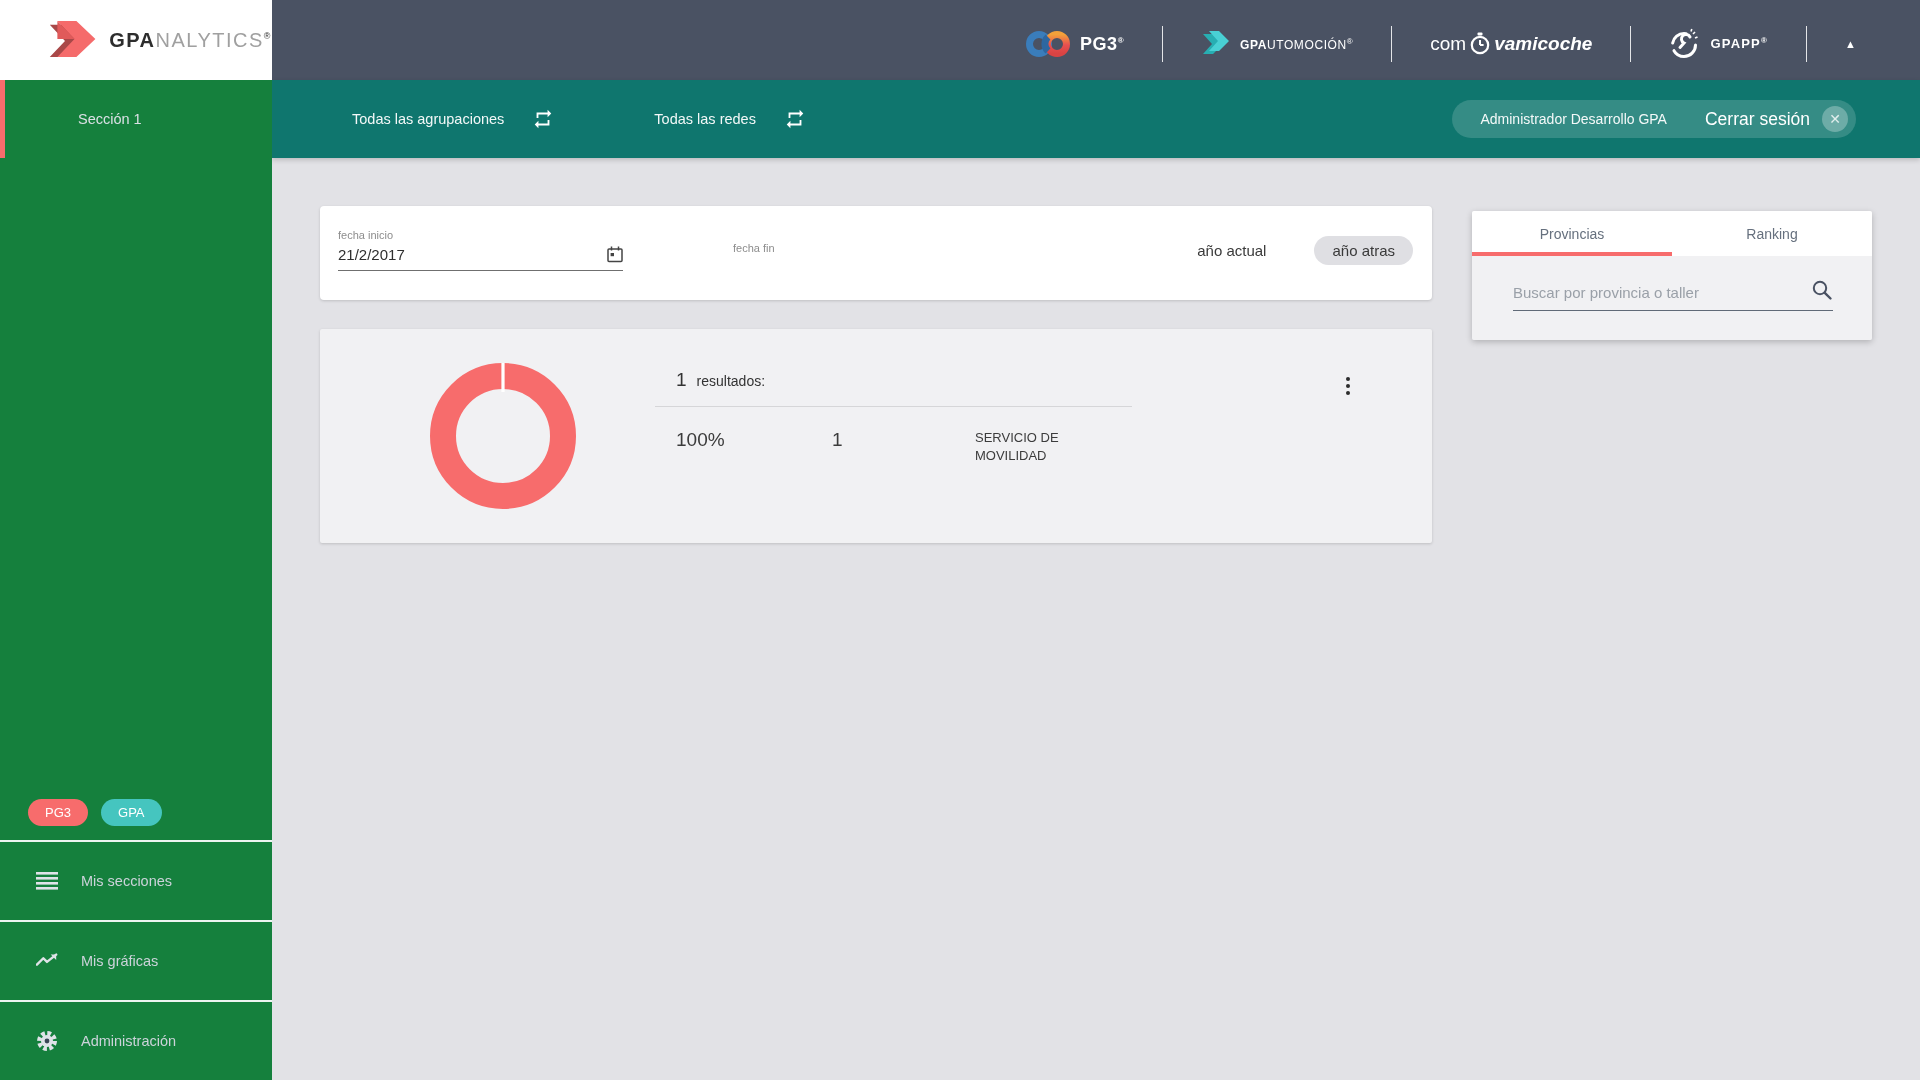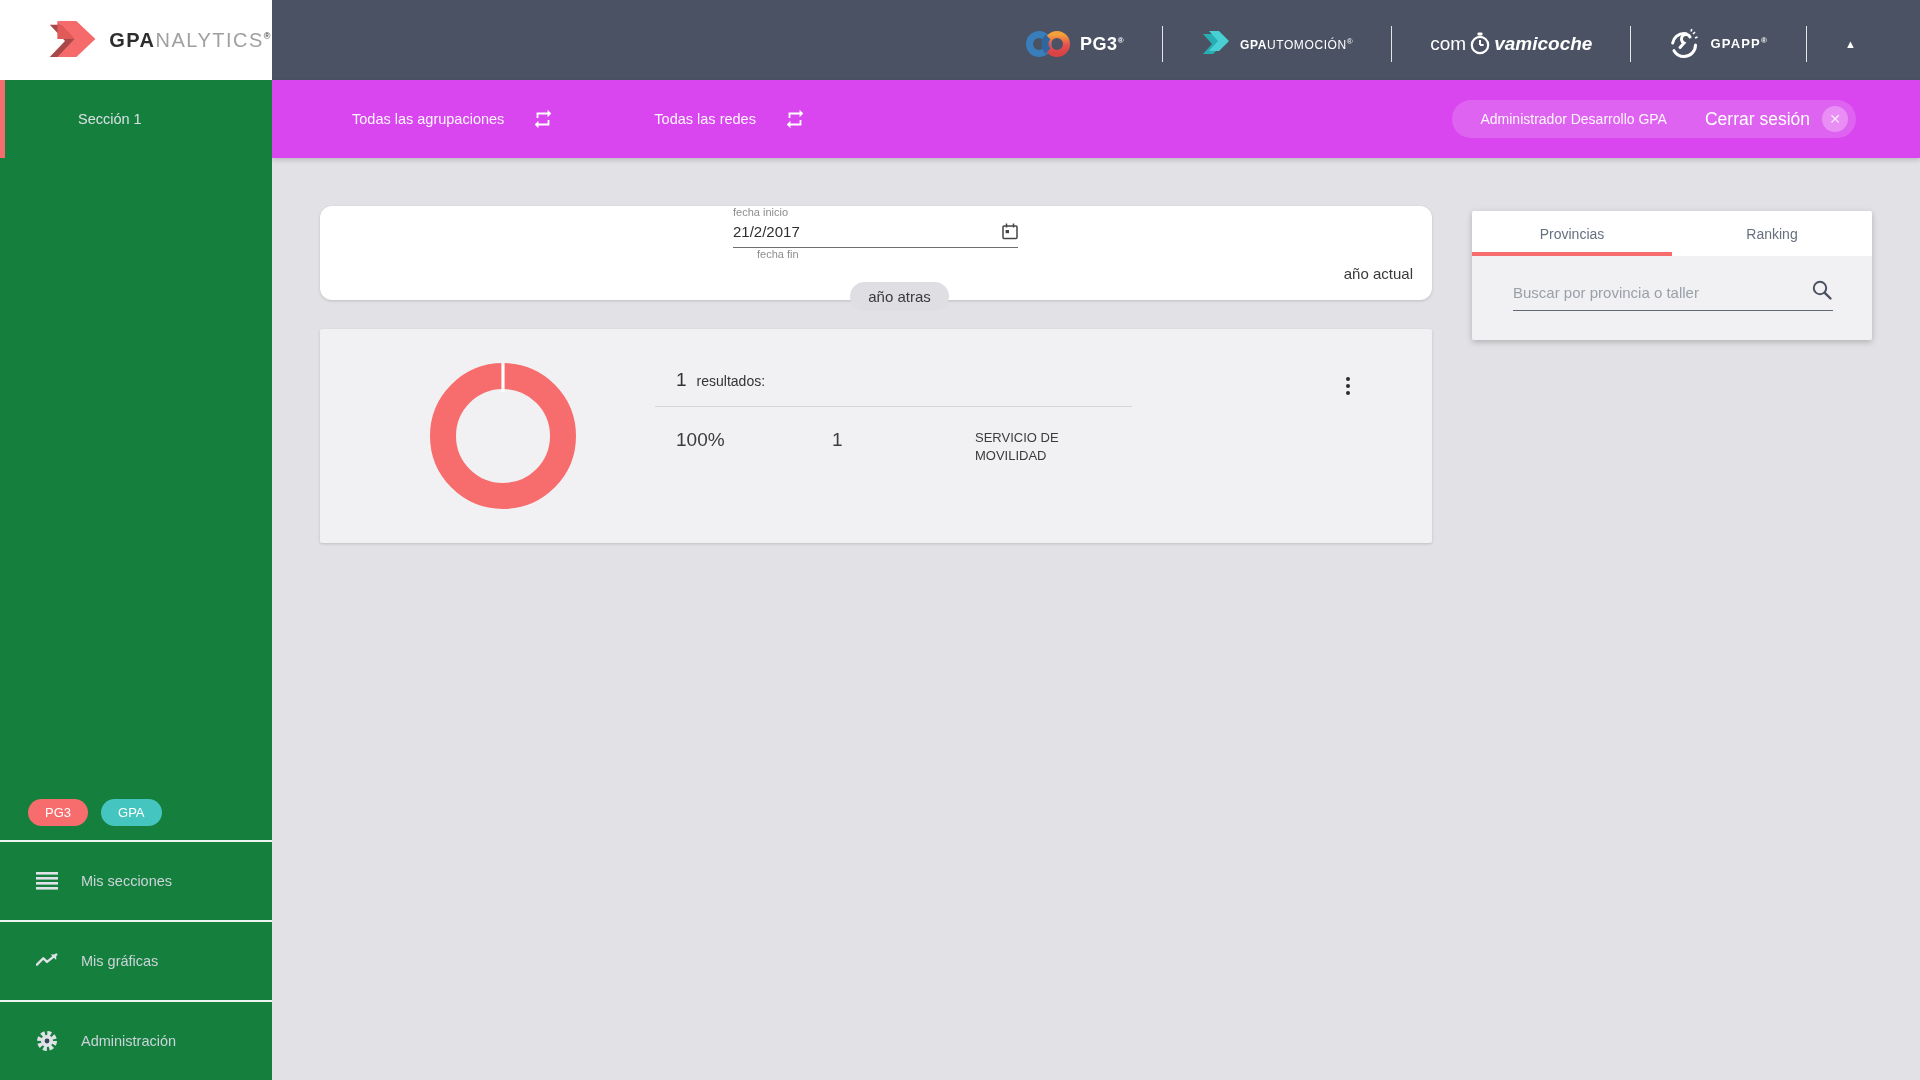--- a/index.html
+++ b/index.html
@@ -32,21 +32,21 @@
   .gpauto-text { font-size:12px; letter-spacing:0.6px; }
   .gpauto-text b { font-weight:bold; }
   .comova-text { font-size:19px; display:flex; align-items:center; }
   .comova-post { font-style:italic; font-weight:bold; }
   .gpapp-text { font-size:13px; letter-spacing:1.2px; font-weight:bold; }
   .collapse-arrow { font-size:11px; color:#fff; cursor:pointer; }
 
   
   #filter-bar {
     position:absolute; left:272px; top:80px; width:1648px; height:78px;
-    background:#d946ef; display:flex; align-items:center;
+    background:#0f766e; display:flex; align-items:center;
     box-shadow:0 2px 5px rgba(0,0,0,0.18); color:rgba(255,255,255,0.95); z-index:3;
   }
   .filter-select { display:flex; align-items:center; gap:28px; font-size:14.5px; cursor:pointer; }
   .fs-1 { margin-left:80px; }
   .fs-2 { margin-left:100px; }
   #user-pill {
     margin-left:auto; margin-right:64px; height:38px; border-radius:20px;
     background:rgba(255,255,255,0.16); display:flex; align-items:center;
     padding:0 8px 0 28px; gap:38px;
   }
@@ -76,22 +76,22 @@
   .menu-item {
     height:80px; border-top:2px solid rgba(255,255,255,0.92);
     display:flex; align-items:center; padding-left:36px; gap:23px;
     color:#ccd3da; font-size:14.5px; cursor:pointer; flex:0 0 auto;
   }
   .menu-icon { width:22px; display:flex; justify-content:center; }
 
   
   #date-card {
     position:absolute; left:320px; top:206px; width:1112px; height:94px;
-    background:#fff; border-radius:12px; box-shadow:0 1px 3px rgba(0,0,0,0.16);
-    display:flex; align-items:center; padding:0 19px 6px 18px;flex-direction:column;
+    background:#fff; border-radius:4px; box-shadow:0 1px 3px rgba(0,0,0,0.16);
+    display:flex; align-items:center; padding:0 19px 6px 18px;
   }
   .date-field { display:flex; flex-direction:column; }
   .df-1 { width:285px; }
   .df-2 { width:347px; margin-left:110px; }
   .date-label { font-size:11px; color:#8d8d8d; margin-bottom:5px; }
   .date-value-row { display:flex; align-items:flex-end; border-bottom:1px solid #6f6f6f; padding-bottom:7px; }
   .date-input {
     border:none; outline:none; background:transparent; flex:1;
     font-size:15px; color:#2f2f2f; font-family:inherit;
   }

